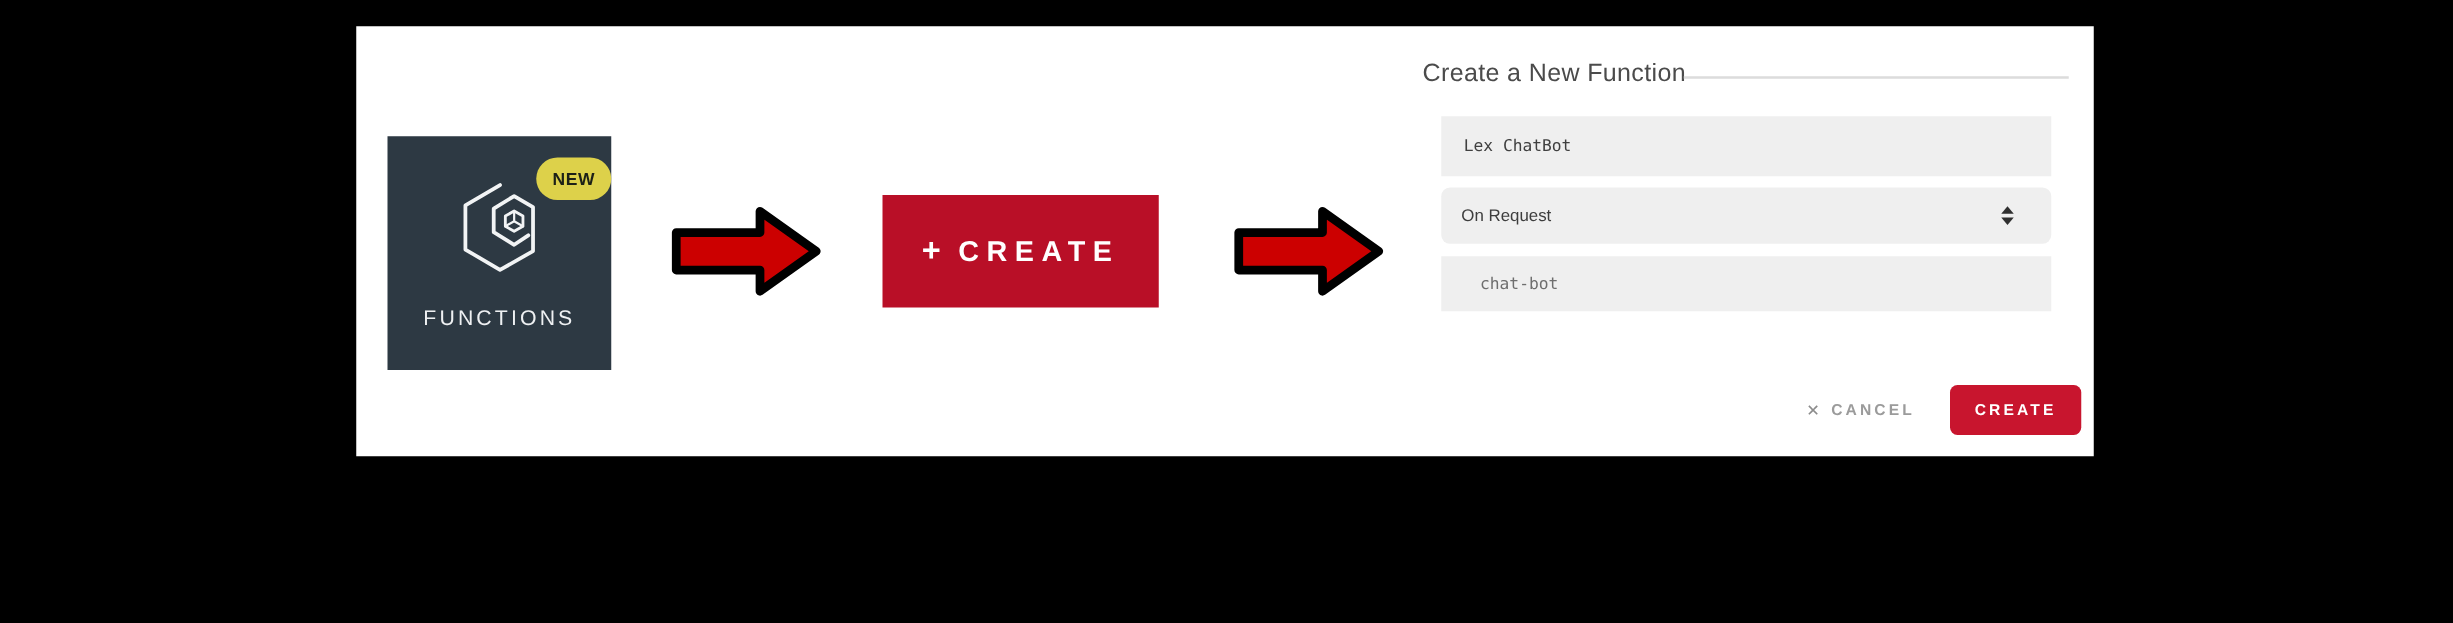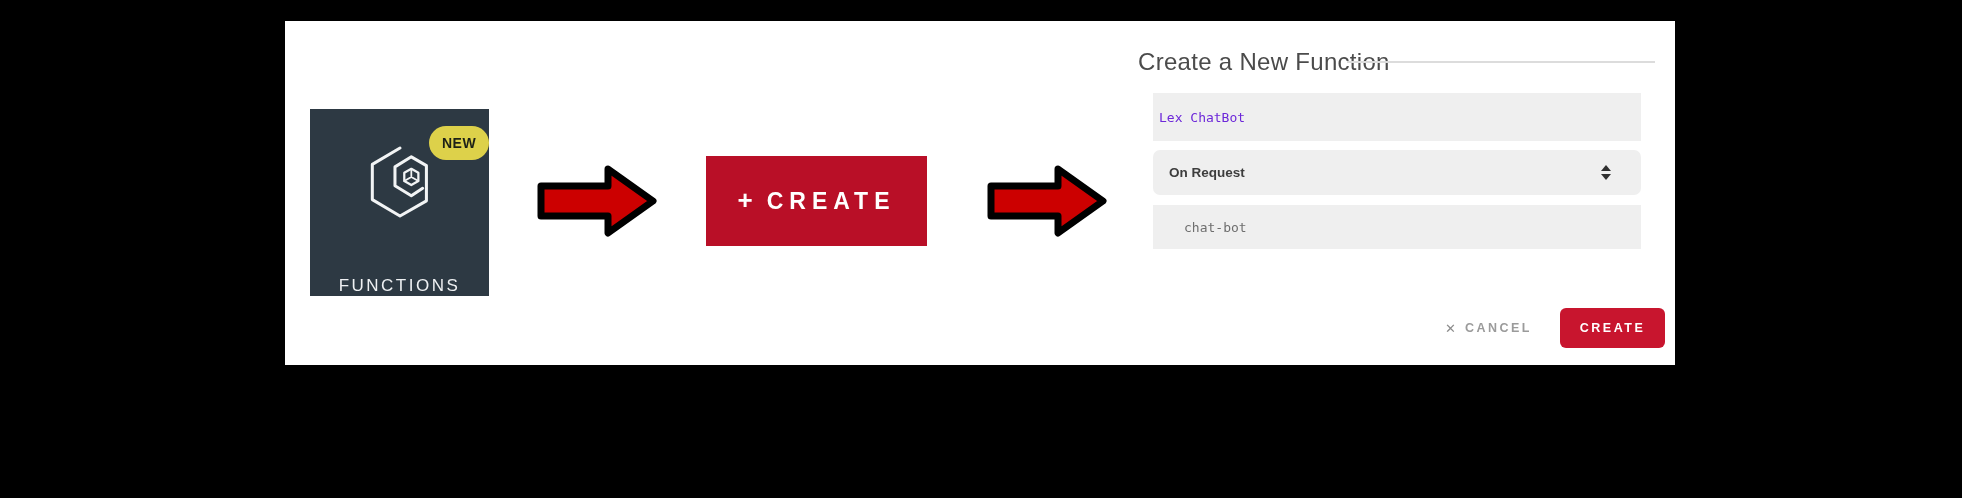--- a/index.html
+++ b/index.html
@@ -5,21 +5,21 @@
   * { box-sizing: border-box; margin: 0; padding: 0; }
   html, body { width: 1962px; height: 498px; background: #000; overflow: hidden;
     font-family: "Liberation Sans", sans-serif; }
   .stage { position: relative; width: 1962px; height: 498px; background: #000; }
   .panel { position: absolute; left: 285px; top: 21px; width: 1390px; height: 344px;
     background: #ffffff; }
 
   
   .tile { position: absolute; left: 25px; top: 88px; width: 179px; height: 187px;
     background: #2d3943; display: flex; flex-direction: column; align-items: center;
-    justify-content: space-between; cursor: pointer; }
+    justify-content: flex-start; cursor: pointer; }
   .tile-badge { position: absolute; left: 119px; top: 17px; height: 34px;
     padding: 0 13px; background: #ddd14a; color: #1d2117; font-size: 14px;
     font-weight: bold; letter-spacing: 0.5px; border-radius: 17px;
     display: flex; align-items: center; }
   .tile-icon { margin-top: 36px; }
   .tile-label { margin-top: 26px; color: #eef0f2; font-size: 17px;
     letter-spacing: 2.5px; font-weight: 400; }
 
   
   .arrow { position: absolute; width: 122px; height: 78px; }
@@ -28,30 +28,30 @@
 
   
   .big-create { position: absolute; left: 421px; top: 135px; width: 221px; height: 90px;
     background: #b90f27; border: none; color: #ffffff; cursor: pointer;
     font-family: "Liberation Sans", sans-serif; font-size: 23px; font-weight: bold;
     letter-spacing: 6px; display: flex; align-items: center; justify-content: center; }
   .big-create .plus { font-size: 26px; font-weight: bold; letter-spacing: 0;
     margin-right: 14px; position: relative; top: -1px; }
 
   
-  .form-title { position: absolute; left: 853px; top: 27px; font-size: 24px;
+  .form-title { position: absolute; left: 853px; top: 27px; font-size: 20px;
     color: #4b4b4b; letter-spacing: 0.3px; }
   .title-rule { position: absolute; left: 1062px; top: 40px; width: 308px; height: 0;
     border-top: 2px solid #dcdcdc; }
   .field { position: absolute; left: 868px; width: 488px; background: #efefef;
     border: none; outline: none; }
   .field-name { top: 72px; height: 48px; font-family: "DejaVu Sans Mono", monospace;
-    font-size: 13px; color: #6d28d9; padding: 0 6px; }
+    font-size: 13px; color: #404040; padding: 0 18px; }
   .field-select { top: 129px; height: 45px; border-radius: 7px; display: flex;
-    align-items: center; padding: 0 30px 0 16px; cursor: pointer; font-weight: bold; }
+    align-items: center; padding: 0 30px 0 16px; cursor: pointer; }
   .field-select .select-value { font-size: 13.5px; color: #3d3d3d; flex: 1; }
   .stepper { display: flex; flex-direction: column; align-items: center; gap: 3px; }
   .stepper .tri-up { width: 0; height: 0; border-left: 5px solid transparent;
     border-right: 5px solid transparent; border-bottom: 6px solid #2f2f2f; }
   .stepper .tri-down { width: 0; height: 0; border-left: 5px solid transparent;
     border-right: 5px solid transparent; border-top: 6px solid #2f2f2f; }
   .field-id { top: 184px; height: 44px; font-family: "DejaVu Sans Mono", monospace;
     font-size: 13px; color: #6e6e6e; padding: 0 31px; }
 
   

